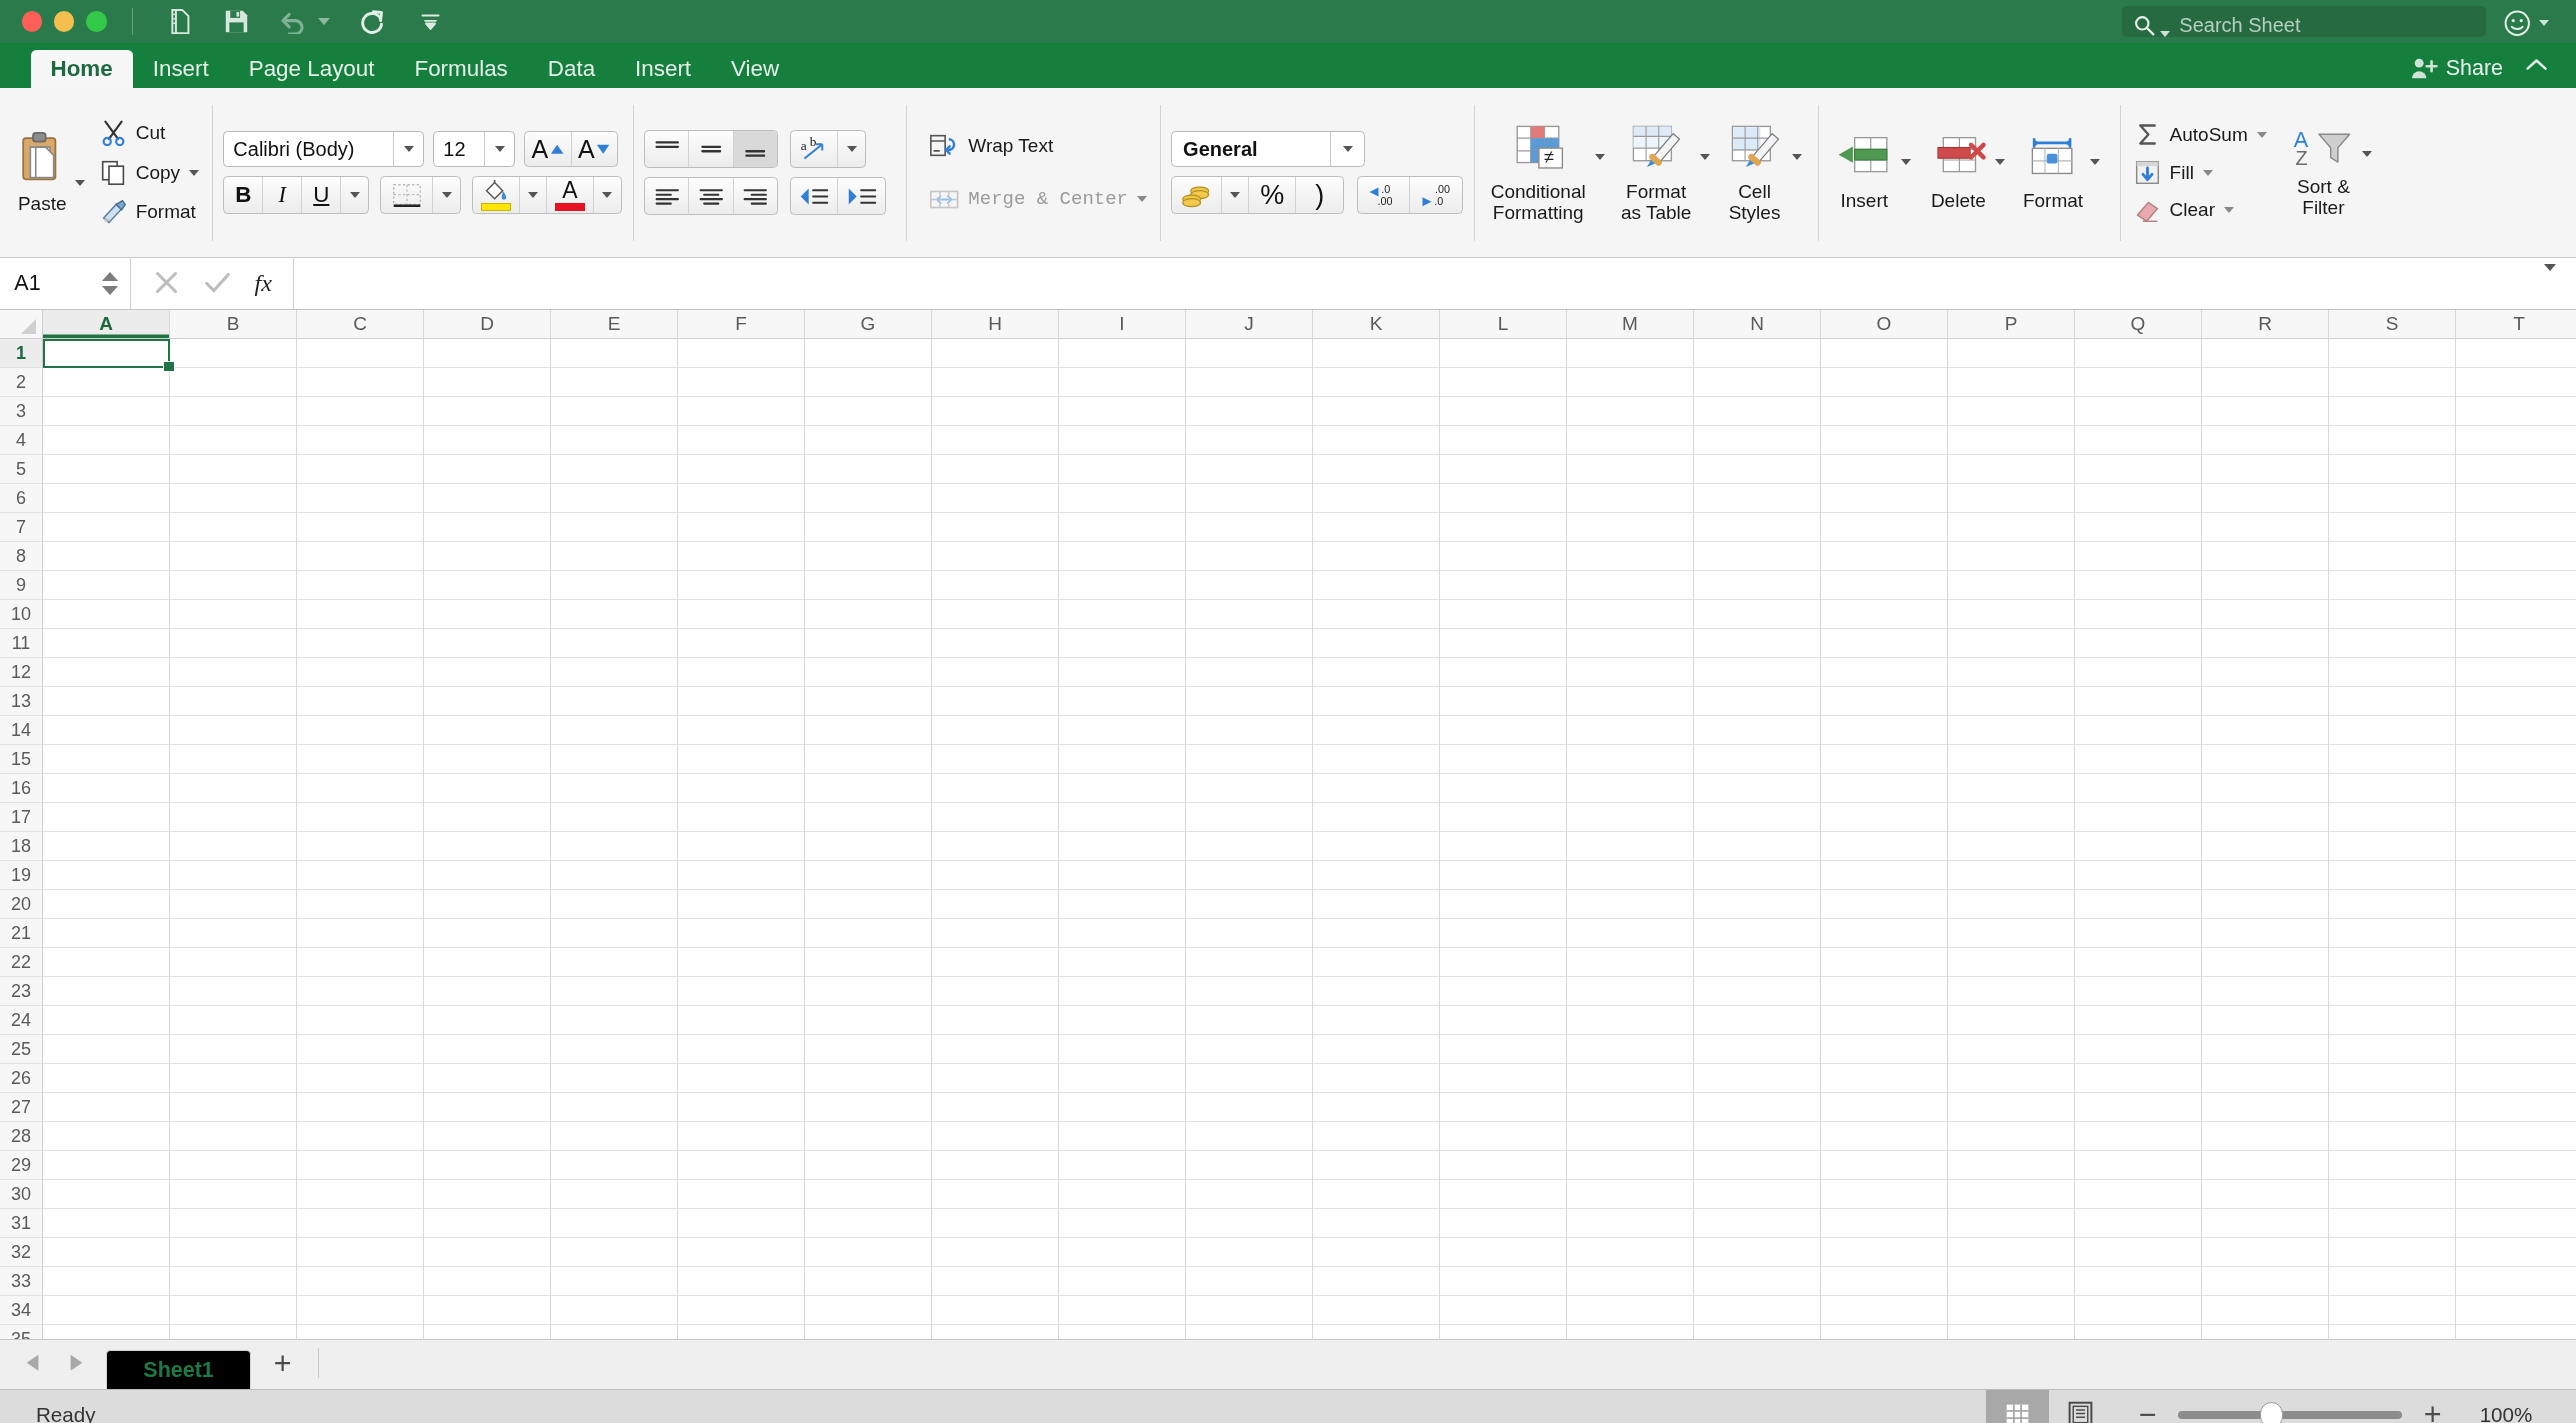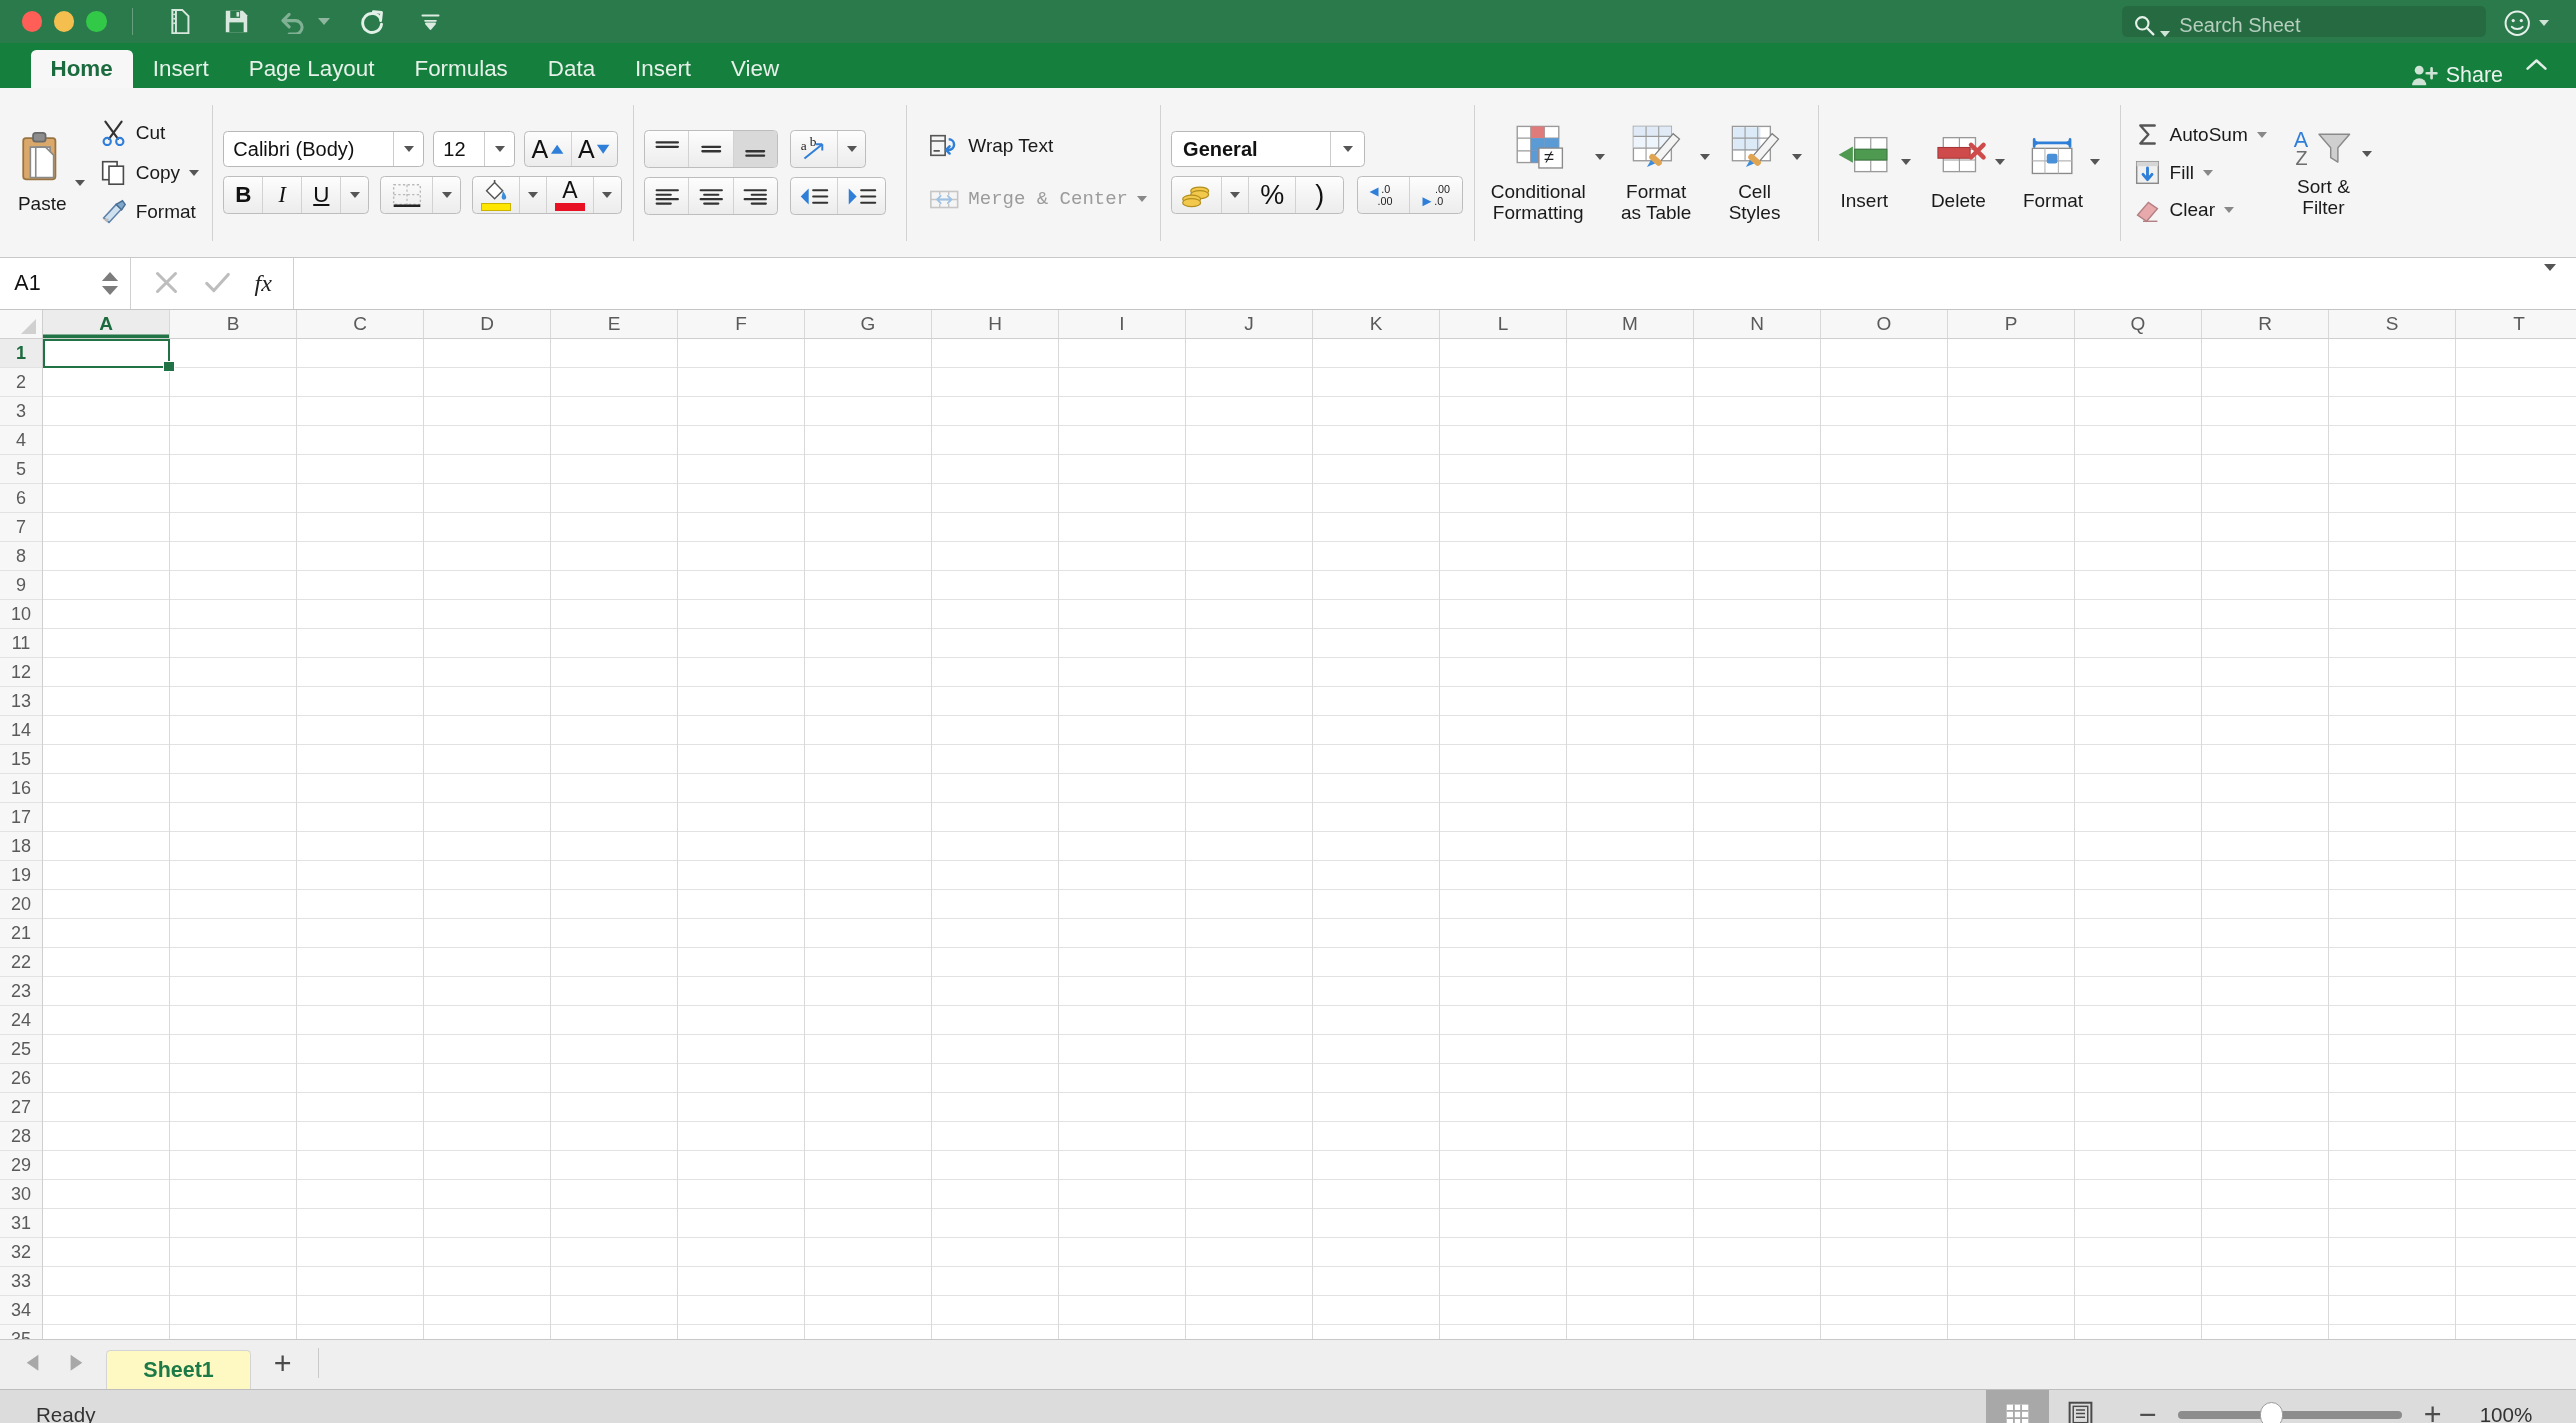--- a/index.html
+++ b/index.html
@@ -42,21 +42,21 @@
   }
   .tab {
     font-size: 22.4px; color: #e7f1ea; padding: 0 20px; height: 38px;
     line-height: 38px; cursor: pointer; white-space: nowrap;
   }
   .tab.active {
     background: #f7f7f7; color: #1c6b3f; font-weight: bold;
     border-radius: 5.4px 5.4px 0 0;
   }
   .share {
-    position: absolute; right: 73px; bottom: 0; display: flex; align-items: center;
+    position: absolute; right: 73px; bottom: 7px; display: flex; align-items: center;
     gap: 8px; color: #eaf3ed; font-size: 21.5px; cursor: pointer;
   }
   .collapse-ribbon { position:absolute; right: 27px; bottom: 10.8px; cursor:pointer; }
 
   
   .ribbon {
     height: 170px; background: #f5f5f5; border-bottom: 0.9px solid #c8c8c8;
     display: flex; align-items: stretch; position: relative;
   }
   .rgroup { display: flex; align-items: center; padding: 0 10.8px; height: 100%; }
@@ -144,21 +144,21 @@
              border: 2.7px solid #217346; background: transparent; }
   .selhandle { position: absolute; left: 120px; top: 21.5px; width: 11.7px; height: 11.7px;
                background: #217346; border: 0.9px solid #fff; }
 
   
   .sheetbar { height: 50px; background: #efefef; display:flex; align-items: flex-end;
               border-top: 0.9px solid #c8c8c8; padding-left: 12.5px; }
   .navarrows { display:flex; align-items:center; gap: 23px; padding: 0 20px 12.5px 10.8px; }
   .stab { height: 39px; padding: 0 36px; display:flex; align-items:center;
           font-size: 21.5px; cursor: pointer; color: #444; }
-  .stab.active { background: #fef9c3; color: #1c7a46; font-weight: bold;
+  .stab.active { background: #000000; color: #1c7a46; font-weight: bold;
                  border-radius: 4.5px 4.5px 0 0; border: 0.9px solid #d4d4d4; border-bottom: none; }
   .addsheet { padding: 0 23px 10.8px; font-size: 30.5px; color: #4a4a4a; cursor: pointer; line-height: 1; }
   .sb-sep { width: 0.9px; height: 30.5px; background: #c9c9c9; margin: 0 0 10.8px 3.6px; }
 
   
   .statusbar { height: 50px; background: #dcdcdc; display:flex; align-items:center;
                border-top: 0.9px solid #bdbdbd; position: relative; }
   .ready { padding-left: 36px; font-size: 20.6px; color: #333; }
   .status-right { margin-left: auto; display:flex; align-items:center; height: 100%; }
   .viewbtn { width: 63px; height: 100%; display:flex; align-items:center; justify-content:center;

